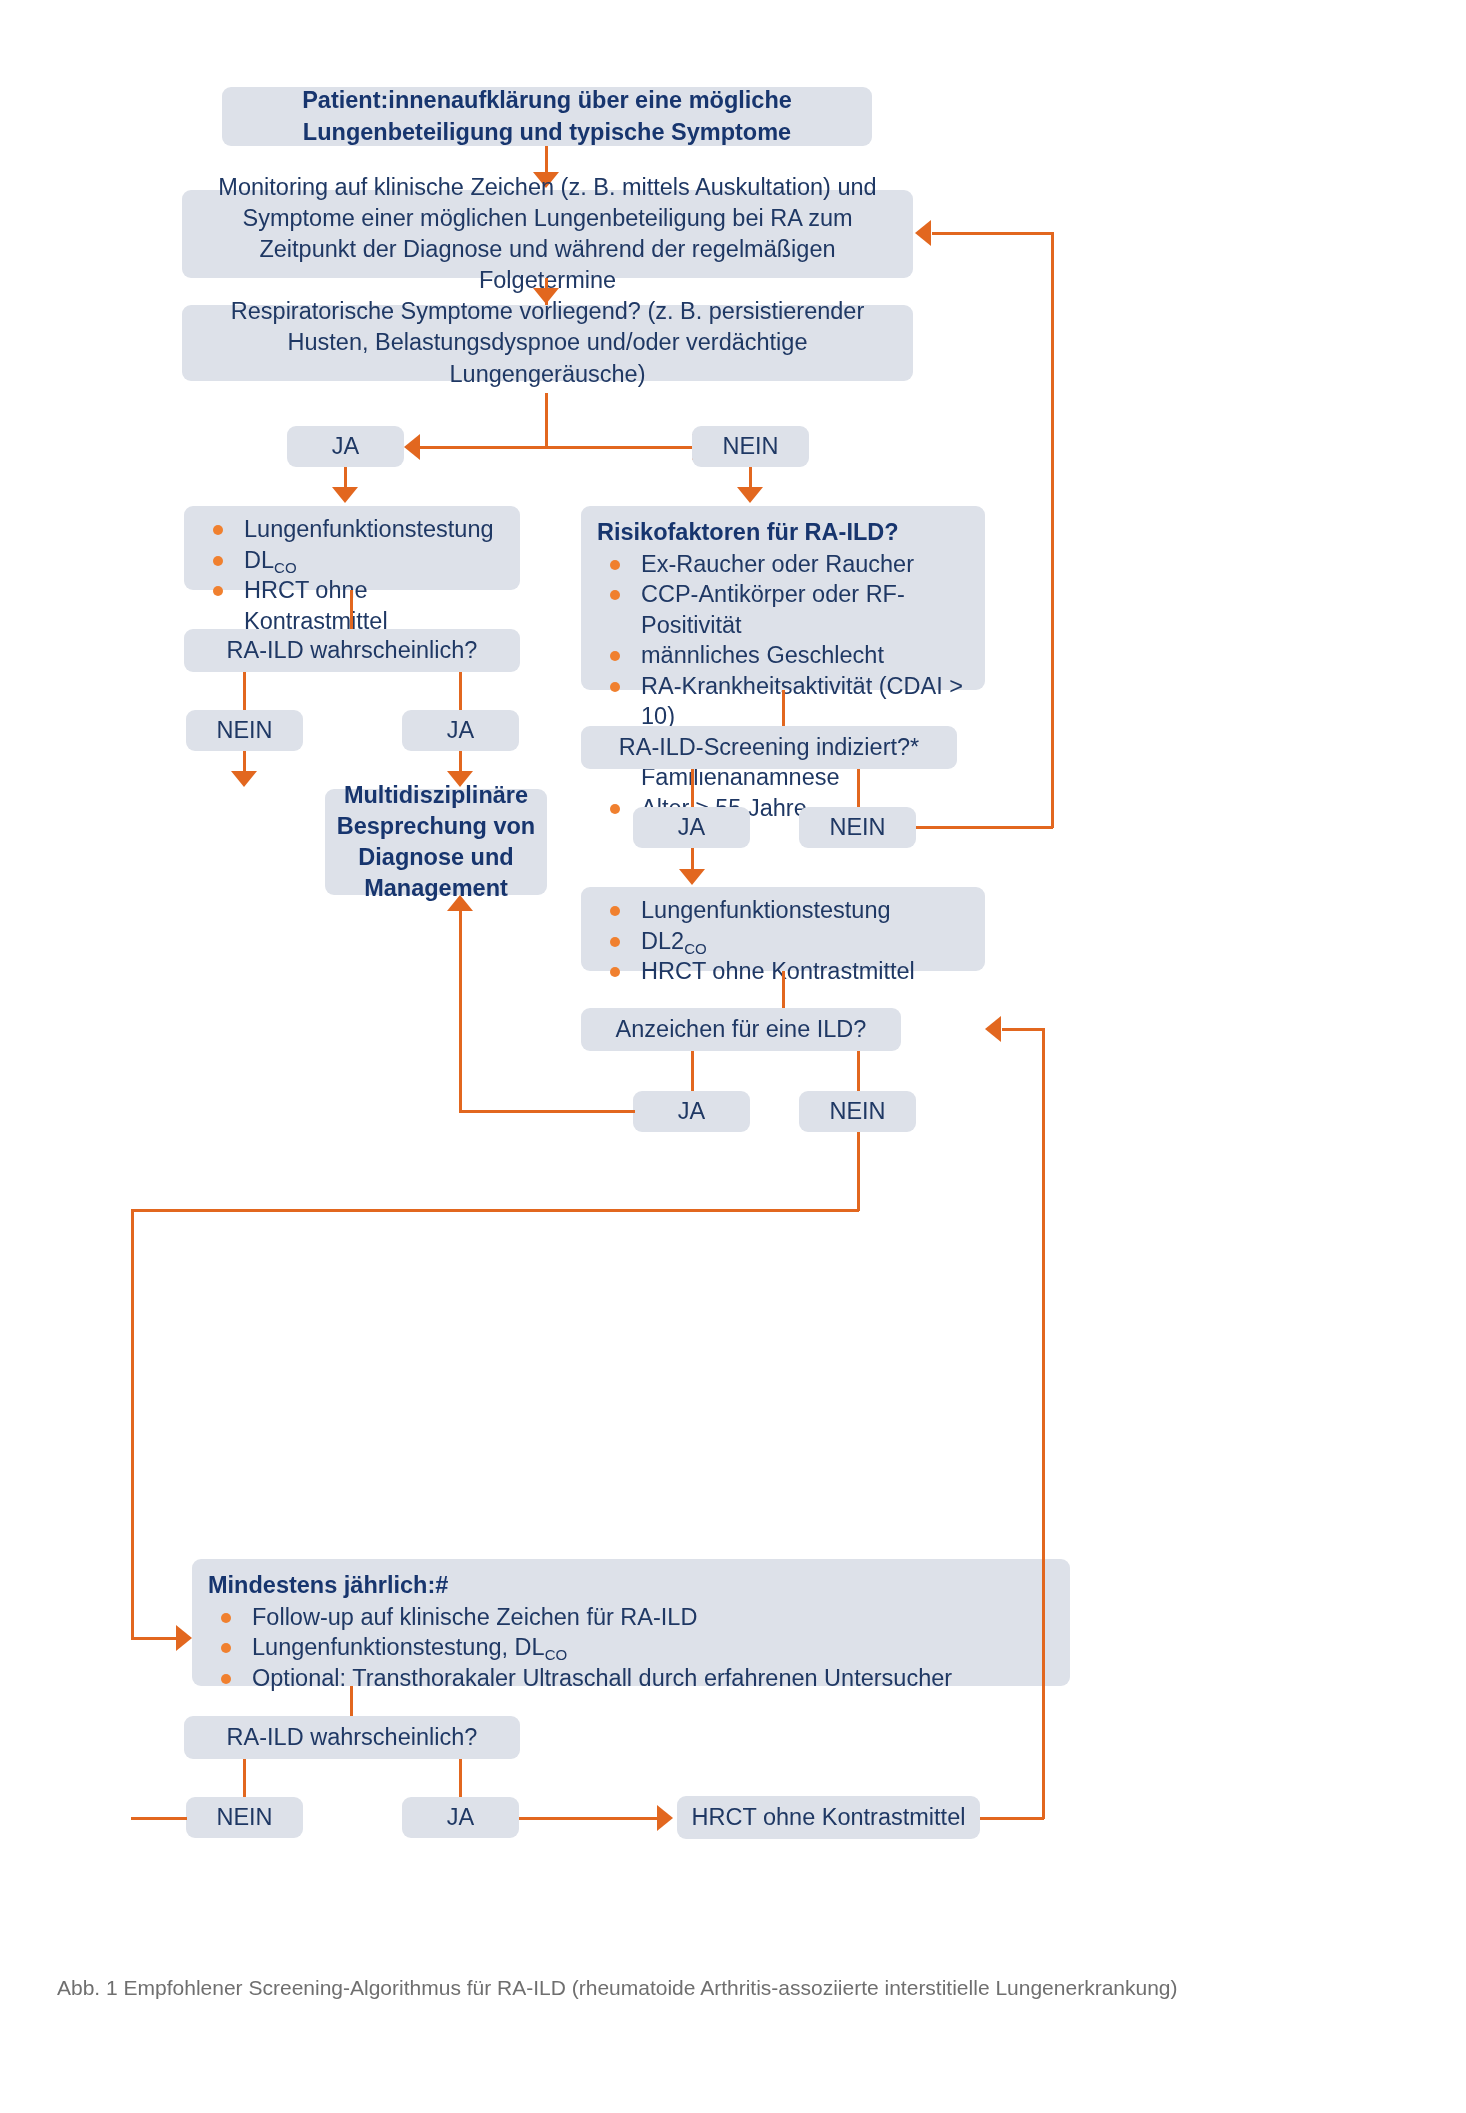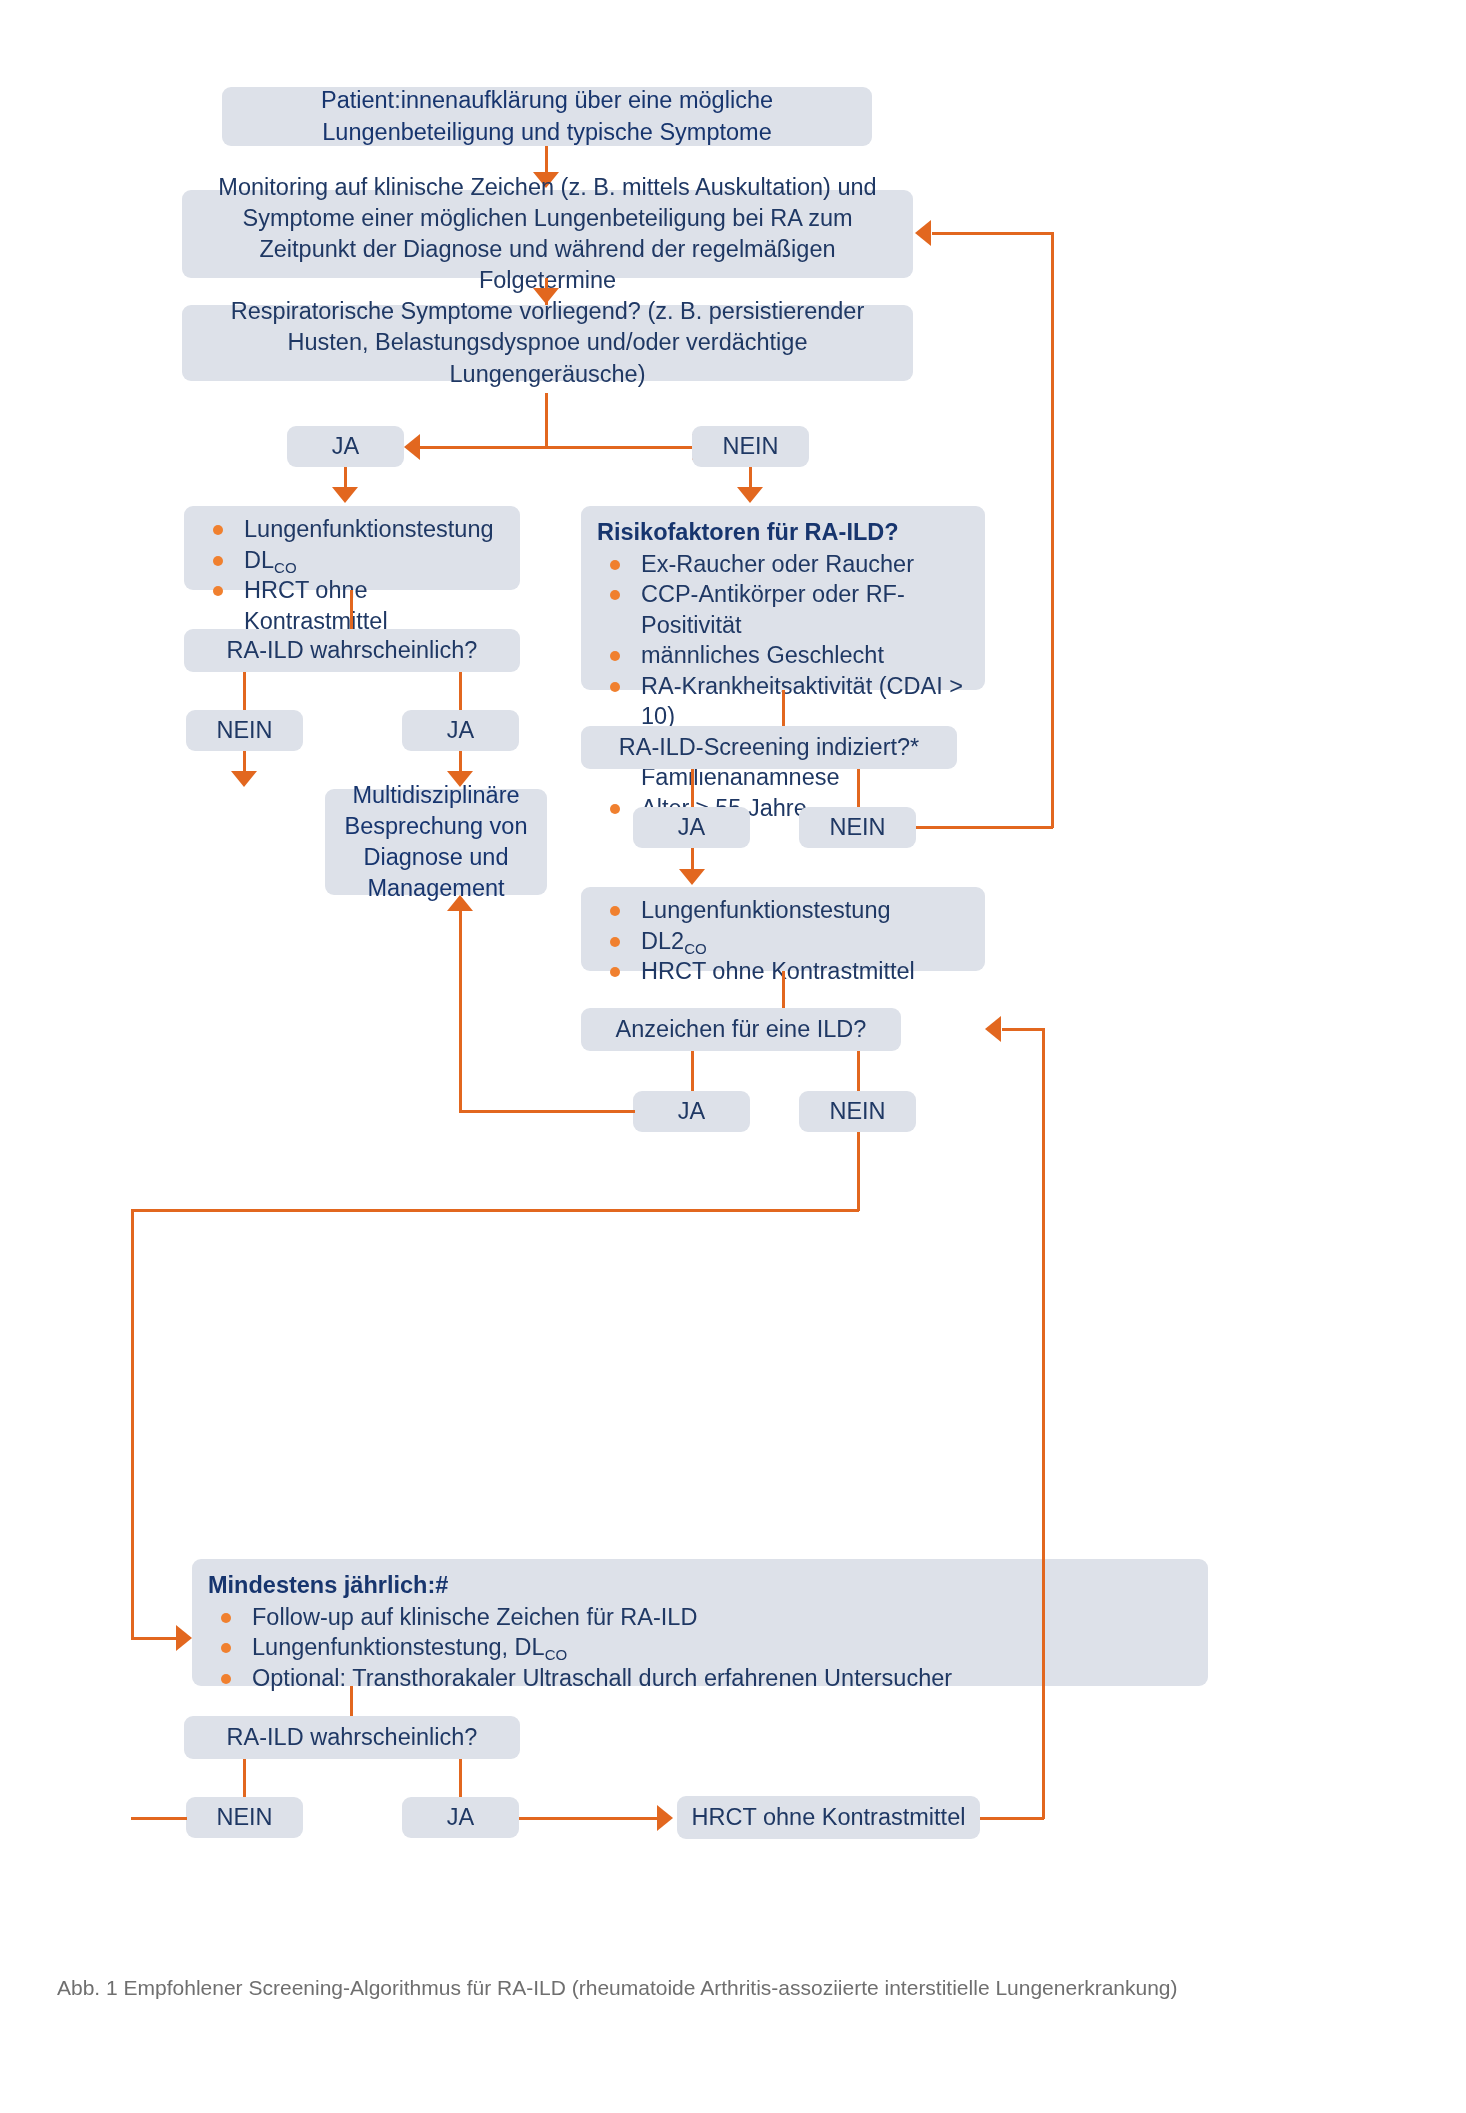--- a/index.html
+++ b/index.html
@@ -19,21 +19,21 @@
     border-radius:9px;
     color:#1f3864;
     display:flex;
     align-items:center;
     justify-content:center;
     text-align:center;
     line-height:1.33;
     font-size:23.5px;
     padding:6px 10px;
   }
-  .box.bold { font-weight:normal; color:#17356e; }
+  .box.bold { font-weight:bold; color:#17356e; }
 
   
   .listbox {
     position:absolute;
     background:#dde1e9;
     border-radius:9px;
     color:#1f3864;
     font-size:23.5px;
     line-height:1.30;
     padding:11px 16px 12px 16px;
@@ -208,21 +208,21 @@
   <div class="ln hl" style="left:459px; top:1110px; width:176px;"></div>
   <div class="ln vl" style="left:459px; top:911px; height:200px;"></div>
   <div class="ar ar-u" style="left:447px; top:895px;"></div>
 
   <div class="ln vl" style="left:857px; top:1132px; height:79px;"></div>
   <div class="ln hl" style="left:131px; top:1209px; width:728px;"></div>
   <div class="ln vl" style="left:131px; top:1209px; height:430px;"></div>
   <div class="ln hl" style="left:131px; top:1637px; width:47px;"></div>
   <div class="ar ar-r" style="left:176px; top:1625px;"></div>
 
-  <div class="listbox" style="left:192px; top:1559px; width:1016px; height:127px;">
+  <div class="listbox" style="left:192px; top:1559px; width:878px; height:127px;">
     <div class="hd">Mindestens jährlich:#</div>
     <ul>
       <li><span>Follow-up auf klinische Zeichen für RA-ILD</span></li>
       <li><span>Lungenfunktionstestung, DL<sub>CO</sub></span></li>
       <li><span>Optional: Transthorakaler Ultraschall durch erfahrenen Untersucher</span></li>
     </ul>
   </div>
 
   <div class="ln vl" style="left:350px; top:1686px; height:30px;"></div>
 

